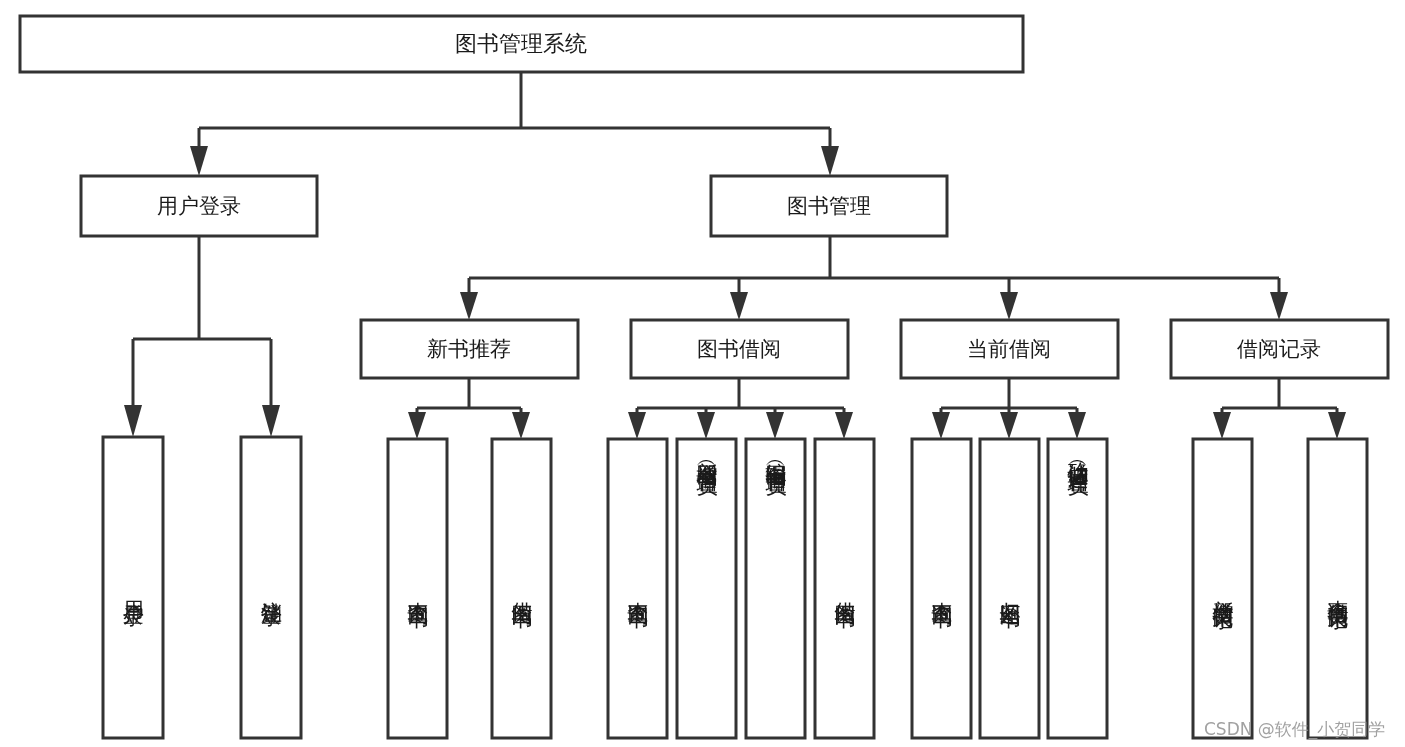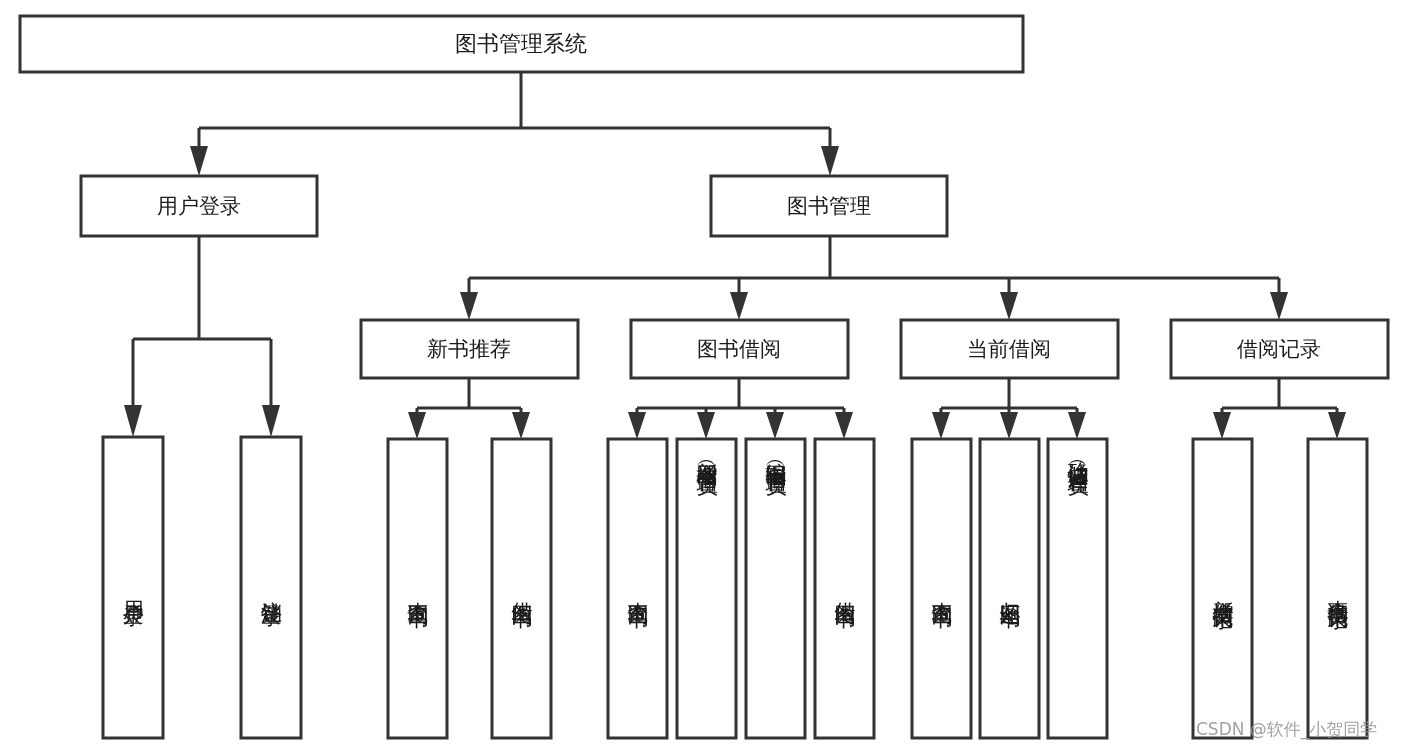--- a/index.html
+++ b/index.html
@@ -67,20 +67,21 @@
     white-space: nowrap;
     pointer-events: none;
   }
   .watermark {
     position: absolute;
     font-family: "DejaVu Sans", "Liberation Sans", sans-serif;
     font-size: 17px;
     color: #9a9a9a;
     white-space: nowrap;
     opacity: 0.92;
+    margin-left: 8px;
   }
 </style>
 </head>
 <body>
 
 <div id="diagram-root">
 
   <svg class="diagram" viewBox="0 0 1405 747" xmlns="http://www.w3.org/2000/svg">
 
     <g>

